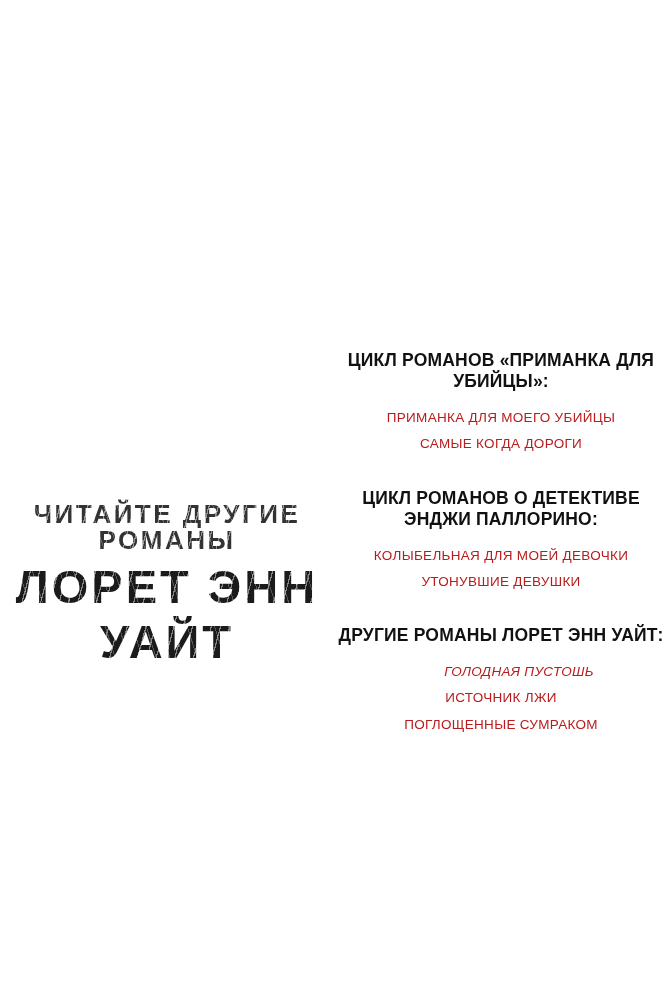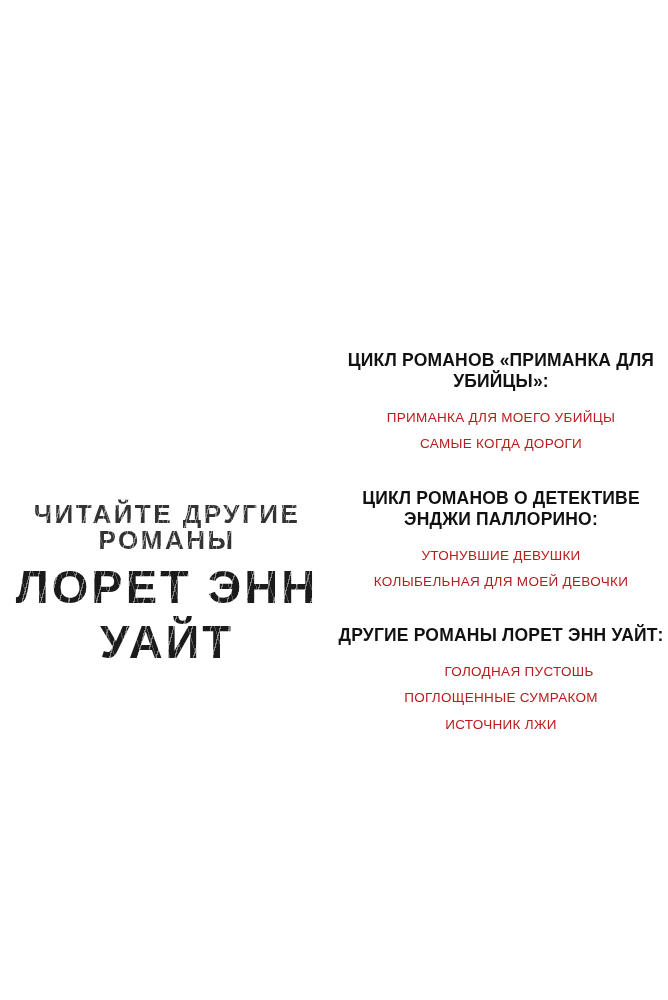--- a/index.html
+++ b/index.html
@@ -86,20 +86,21 @@
     color: #111;
     margin-bottom: 13px;
   }
   .section-item {
     font-size: 13.5px;
     letter-spacing: 0.3px;
     color: #b91c1c;
     line-height: 1.95;
   }
   .section-item.italic {
+    font-style: italic;
     padding-left: 36px;
   }
 </style>
 </head>
 <body>
 
 <div class="page">
 
   <div class="masthead">
     <div class="masthead-line1 distress">ЧИТАЙТЕ ДРУГИЕ РОМАНЫ</div>
@@ -109,25 +110,25 @@
   <div class="sections">
 
     <div class="section">
       <div class="section-title">ЦИКЛ РОМАНОВ «ПРИМАНКА ДЛЯ УБИЙЦЫ»:</div>
       <div class="section-item">ПРИМАНКА ДЛЯ МОЕГО УБИЙЦЫ</div>
       <div class="section-item">САМЫЕ КОГДА ДОРОГИ</div>
     </div>
 
     <div class="section">
       <div class="section-title">ЦИКЛ РОМАНОВ О ДЕТЕКТИВЕ ЭНДЖИ ПАЛЛОРИНО:</div>
+      <div class="section-item">КОЛЫБЕЛЬНАЯ ДЛЯ МОЕЙ ДЕВОЧКИ</div>
       <div class="section-item">УТОНУВШИЕ ДЕВУШКИ</div>
-      <div class="section-item">КОЛЫБЕЛЬНАЯ ДЛЯ МОЕЙ ДЕВОЧКИ</div>
     </div>
 
     <div class="section">
       <div class="section-title">ДРУГИЕ РОМАНЫ ЛОРЕТ ЭНН УАЙТ:</div>
       <div class="section-item italic">ГОЛОДНАЯ ПУСТОШЬ</div>
+      <div class="section-item">ИСТОЧНИК ЛЖИ</div>
       <div class="section-item">ПОГЛОЩЕННЫЕ СУМРАКОМ</div>
-      <div class="section-item">ИСТОЧНИК ЛЖИ</div>
     </div>
 
   </div>
 </div>
 
 </body></html>

